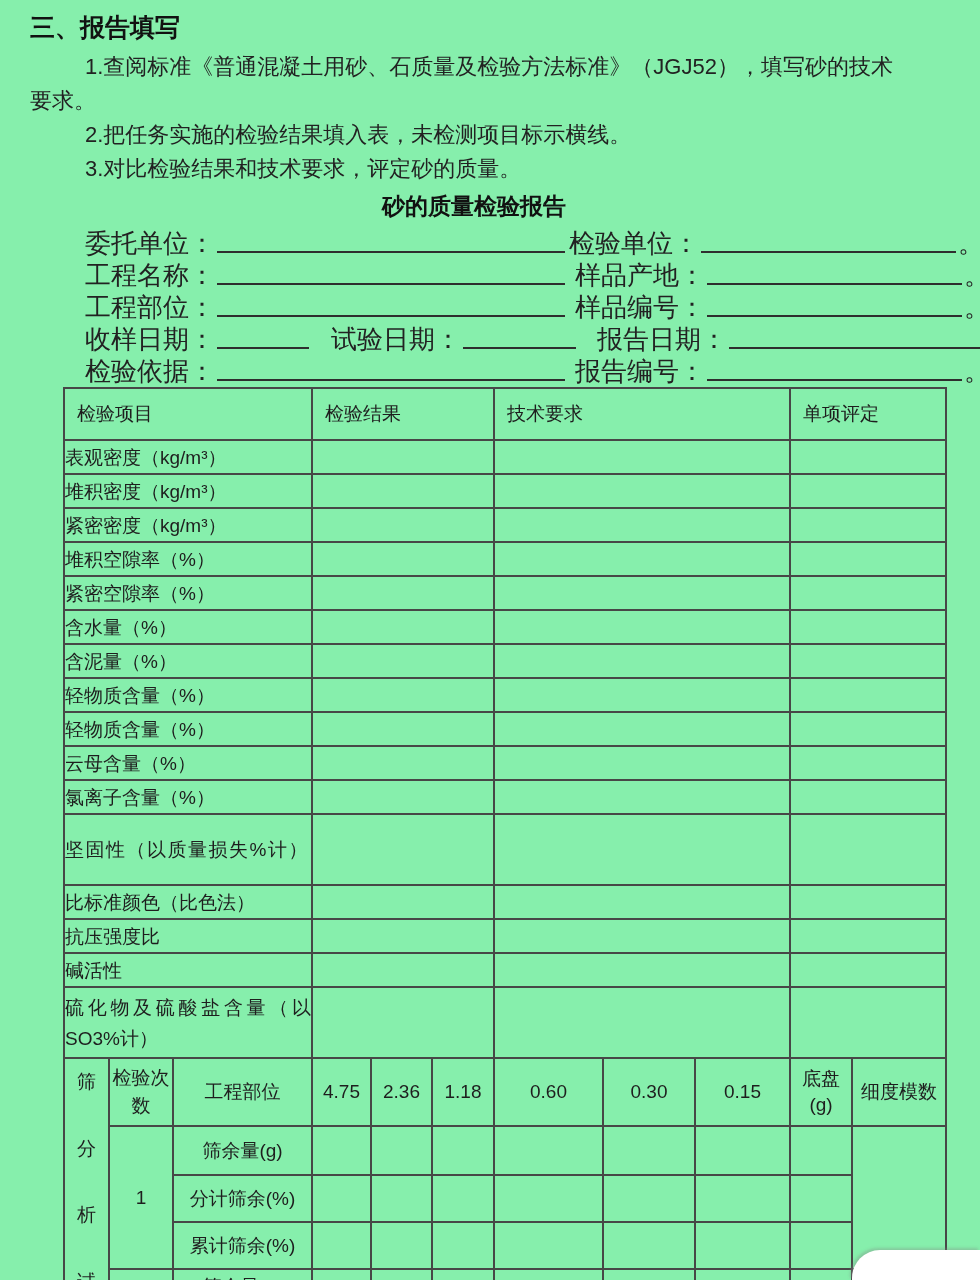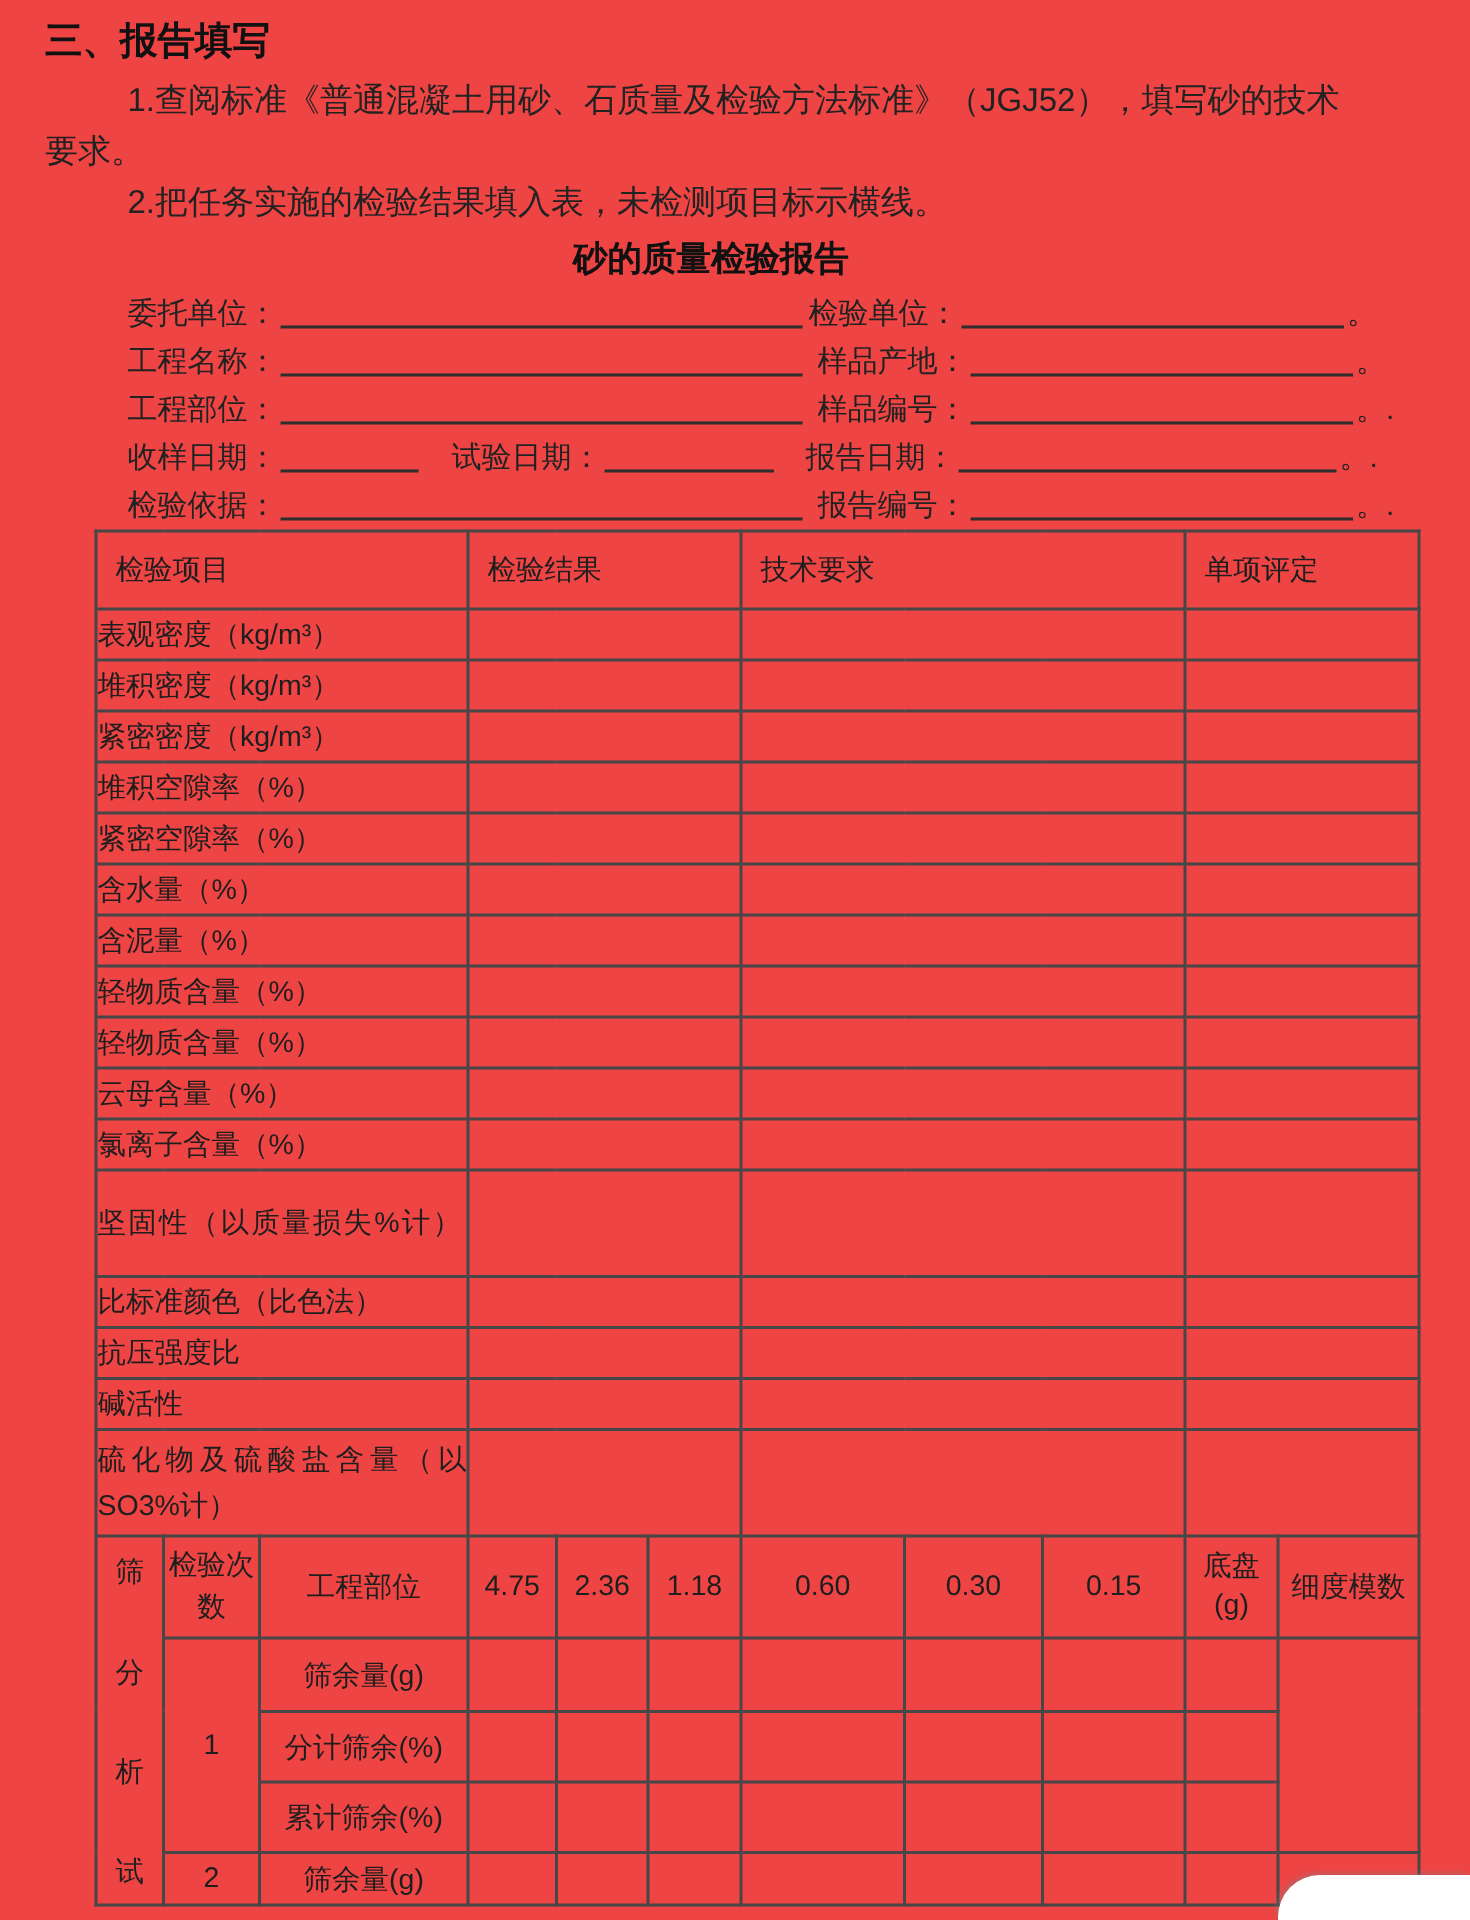--- a/index.html
+++ b/index.html
@@ -1,32 +1,32 @@
 <!DOCTYPE html>
 <html><head>
 <meta charset="utf-8">
 <style>
   html,body { margin:0; padding:0; background:#ffffff; }
   .page {
     position:relative; width:980px; height:1280px; overflow:hidden;
-    background:#ef4444; color:#222;
+    background:#86efac; color:#222;
     font-family:"Liberation Sans","DejaVu Sans",sans-serif;
   }
   
   .section-heading {
     margin:10px 0 0 30px; font-size:25px; font-weight:bold; line-height:34px; color:#111;
   }
   .intro { width:880px; margin:6px 0 0 30px; font-size:22px; line-height:34px; }
   .intro p { margin:0; text-indent:55px; }
   .report-title {
     width:948px; text-align:center; font-size:23px; font-weight:bold;
     line-height:32px; margin:4px 0 2px 0; color:#111;
   }
   
-  .fields { margin-left:85px; font-size:20px; }
+  .fields { margin-left:85px; font-size:26px; }
   .frow { display:flex; align-items:flex-end; height:32px; white-space:nowrap; }
   .flabel { line-height:26px; }
   .blank { height:2px; background:#2e2e2e; margin:0 0 3px 2px; flex:0 0 auto; }
   .suffix { margin-left:2px; line-height:26px; }
   
   table.report {
     border-collapse:collapse; table-layout:fixed; width:882px;
     margin:3px 0 0 63px; font-size:19px; color:#1e1e1e;
   }
   table.report th, table.report td {
@@ -56,20 +56,21 @@
 </head>
 <body>
 
 <div class="page">
 
   <h1 class="section-heading">三、报告填写</h1>
 
   <div class="intro">
     <p>1.查阅标准《普通混凝土用砂、石质量及检验方法标准》（JGJ52），填写砂的技术要求。</p>
     <p>2.把任务实施的检验结果填入表，未检测项目标示横线。</p>
+    <p>3.对比检验结果和技术要求，评定砂的质量。</p>
   </div>
 
   <div class="report-title">砂的质量检验报告</div>
 
   <div class="fields" id="fields">
       <div class="frow">
         <span class="flabel" style="margin-left: 0px;">委托单位：</span>
         <span class="blank" style="width: 348px;"></span>
         <span class="flabel" style="margin-left: 4px;">检验单位：</span>
         <span class="blank" style="width: 255px;"></span>

